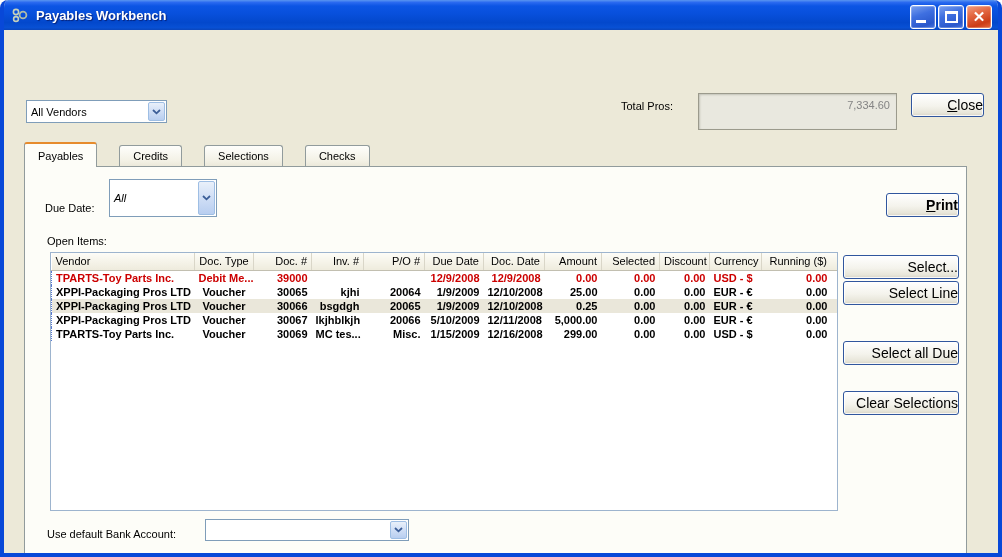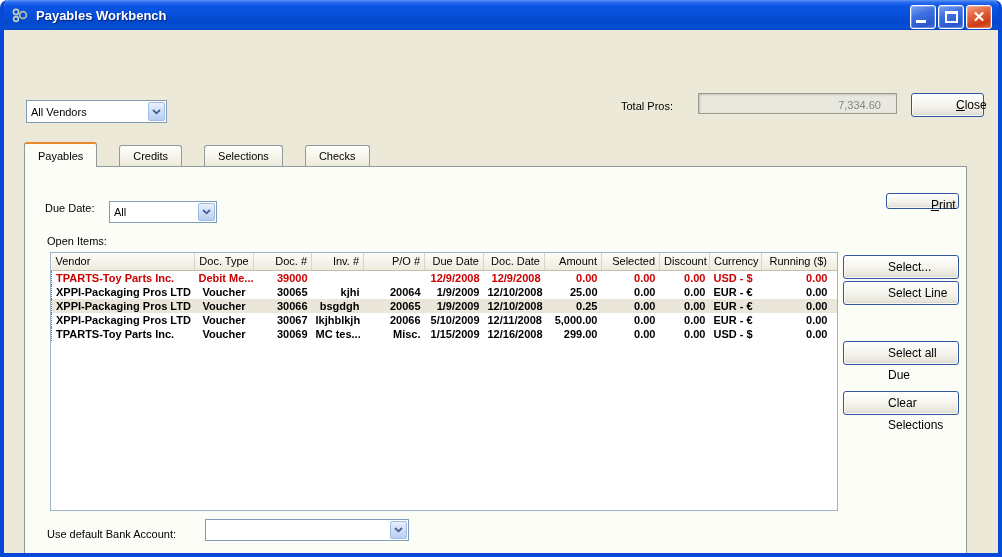--- a/index.html
+++ b/index.html
@@ -52,34 +52,34 @@
     width: 17px; align-self: stretch; margin: 1px;
     background: linear-gradient(180deg,#E9F0FA 0%,#D2E0F6 45%,#B8CEF0 100%);
     border: 1px solid #9EBEE4; border-radius: 2px;
     display: flex; align-items: center; justify-content: center; cursor: pointer;
   }
   .xp-btn {
     position: absolute;
     border: 1px solid #30569E; border-radius: 3px;
     background: linear-gradient(180deg,#FFFFFF 0%,#F4F3EC 55%,#E8E6DA 85%,#D8D4C8 100%);
     box-shadow: inset 0 0 0 1px rgba(255,255,255,.8);
-    font-family: "Liberation Sans", sans-serif; font-size: 12px; color: #000;
-    text-align: left; cursor: pointer; padding-left: 44px;
+    font-family: "Liberation Sans", sans-serif; font-size: 14px; color: #000;
+    text-align: right; cursor: pointer;
   }
   .xp-btn span { display: block; line-height: 21px; }
   .accel::first-letter { text-decoration: underline; }
 
   
   .vendor-combo { left: 22px; top: 64px; width: 141px; height: 23px; margin-top: 6px; }
   .total-open-label { position: absolute; left: 617px; top: 70px; }
   .total-open-field {
-    position: absolute; left: 694px; top: 63px; width: 199px; height: 21px;
+    position: absolute; left: 694px; top: 63px; width: 199px; height: 37px;
     background: #E9E8DF; border: 1px solid #9B9A8C;
     box-shadow: inset 1px 1px 2px rgba(120,120,110,.35);
-    color: #848484; text-align: right; line-height: 22px; padding: 0 15px;
+    color: #848484; text-align: right; line-height: 22px; padding: 0 6px;
   }
   .close-btn { left: 907px; top: 63px; width: 73px; height: 24px; }
   .close-btn span { line-height: 22px; }
 
   
   .tabs { position: absolute; left: 20px; top: 112px; height: 25px; display: flex; align-items: flex-end; gap: 20px; }
   .tab {
     height: 22px; padding: 0 13px; margin-right: 2px;
     border: 1px solid #919B9C; border-bottom: none; border-radius: 3px 3px 0 0;
     background: linear-gradient(180deg,#FEFEFB 0%,#F3F1E5 70%,#EAE7D8 100%);
@@ -90,22 +90,22 @@
     background: #FDFDF8;
     border-top: 2px solid #E68B2C;
   }
   .tab-panel {
     position: absolute; left: 20px; top: 136px; width: 943px; height: 394px;
     background: #FDFDF8; border: 1px solid #919B9C; z-index: 2;
   }
 
   
   .due-date-label { position: absolute; left: 20px; top: 35px; }
-  .due-date-combo { left: 84px; top: 34px; width: 108px; height: 22px; }
-  .print-btn { left: 861px; top: 26px; width: 73px; height: 16px; }
+  .due-date-combo { left: 84px; top: 12px; width: 108px; height: 38px; font-style: italic; }
+  .print-btn { left: 861px; top: 26px; width: 73px; height: 24px; font-weight: bold; }
   .print-btn span { line-height: 22px; }
   .open-items-label { position: absolute; left: 22px; top: 68px; }
 
   .table-box {
     position: absolute; left: 25px; top: 85px; width: 788px; height: 259px;
     background: #fff; border: 1px solid #9DB4CE; overflow: hidden;
   }
   table { border-collapse: collapse; table-layout: fixed; width: 786px; }
   th {
     height: 17px; font-weight: normal; font-size: 11px;

